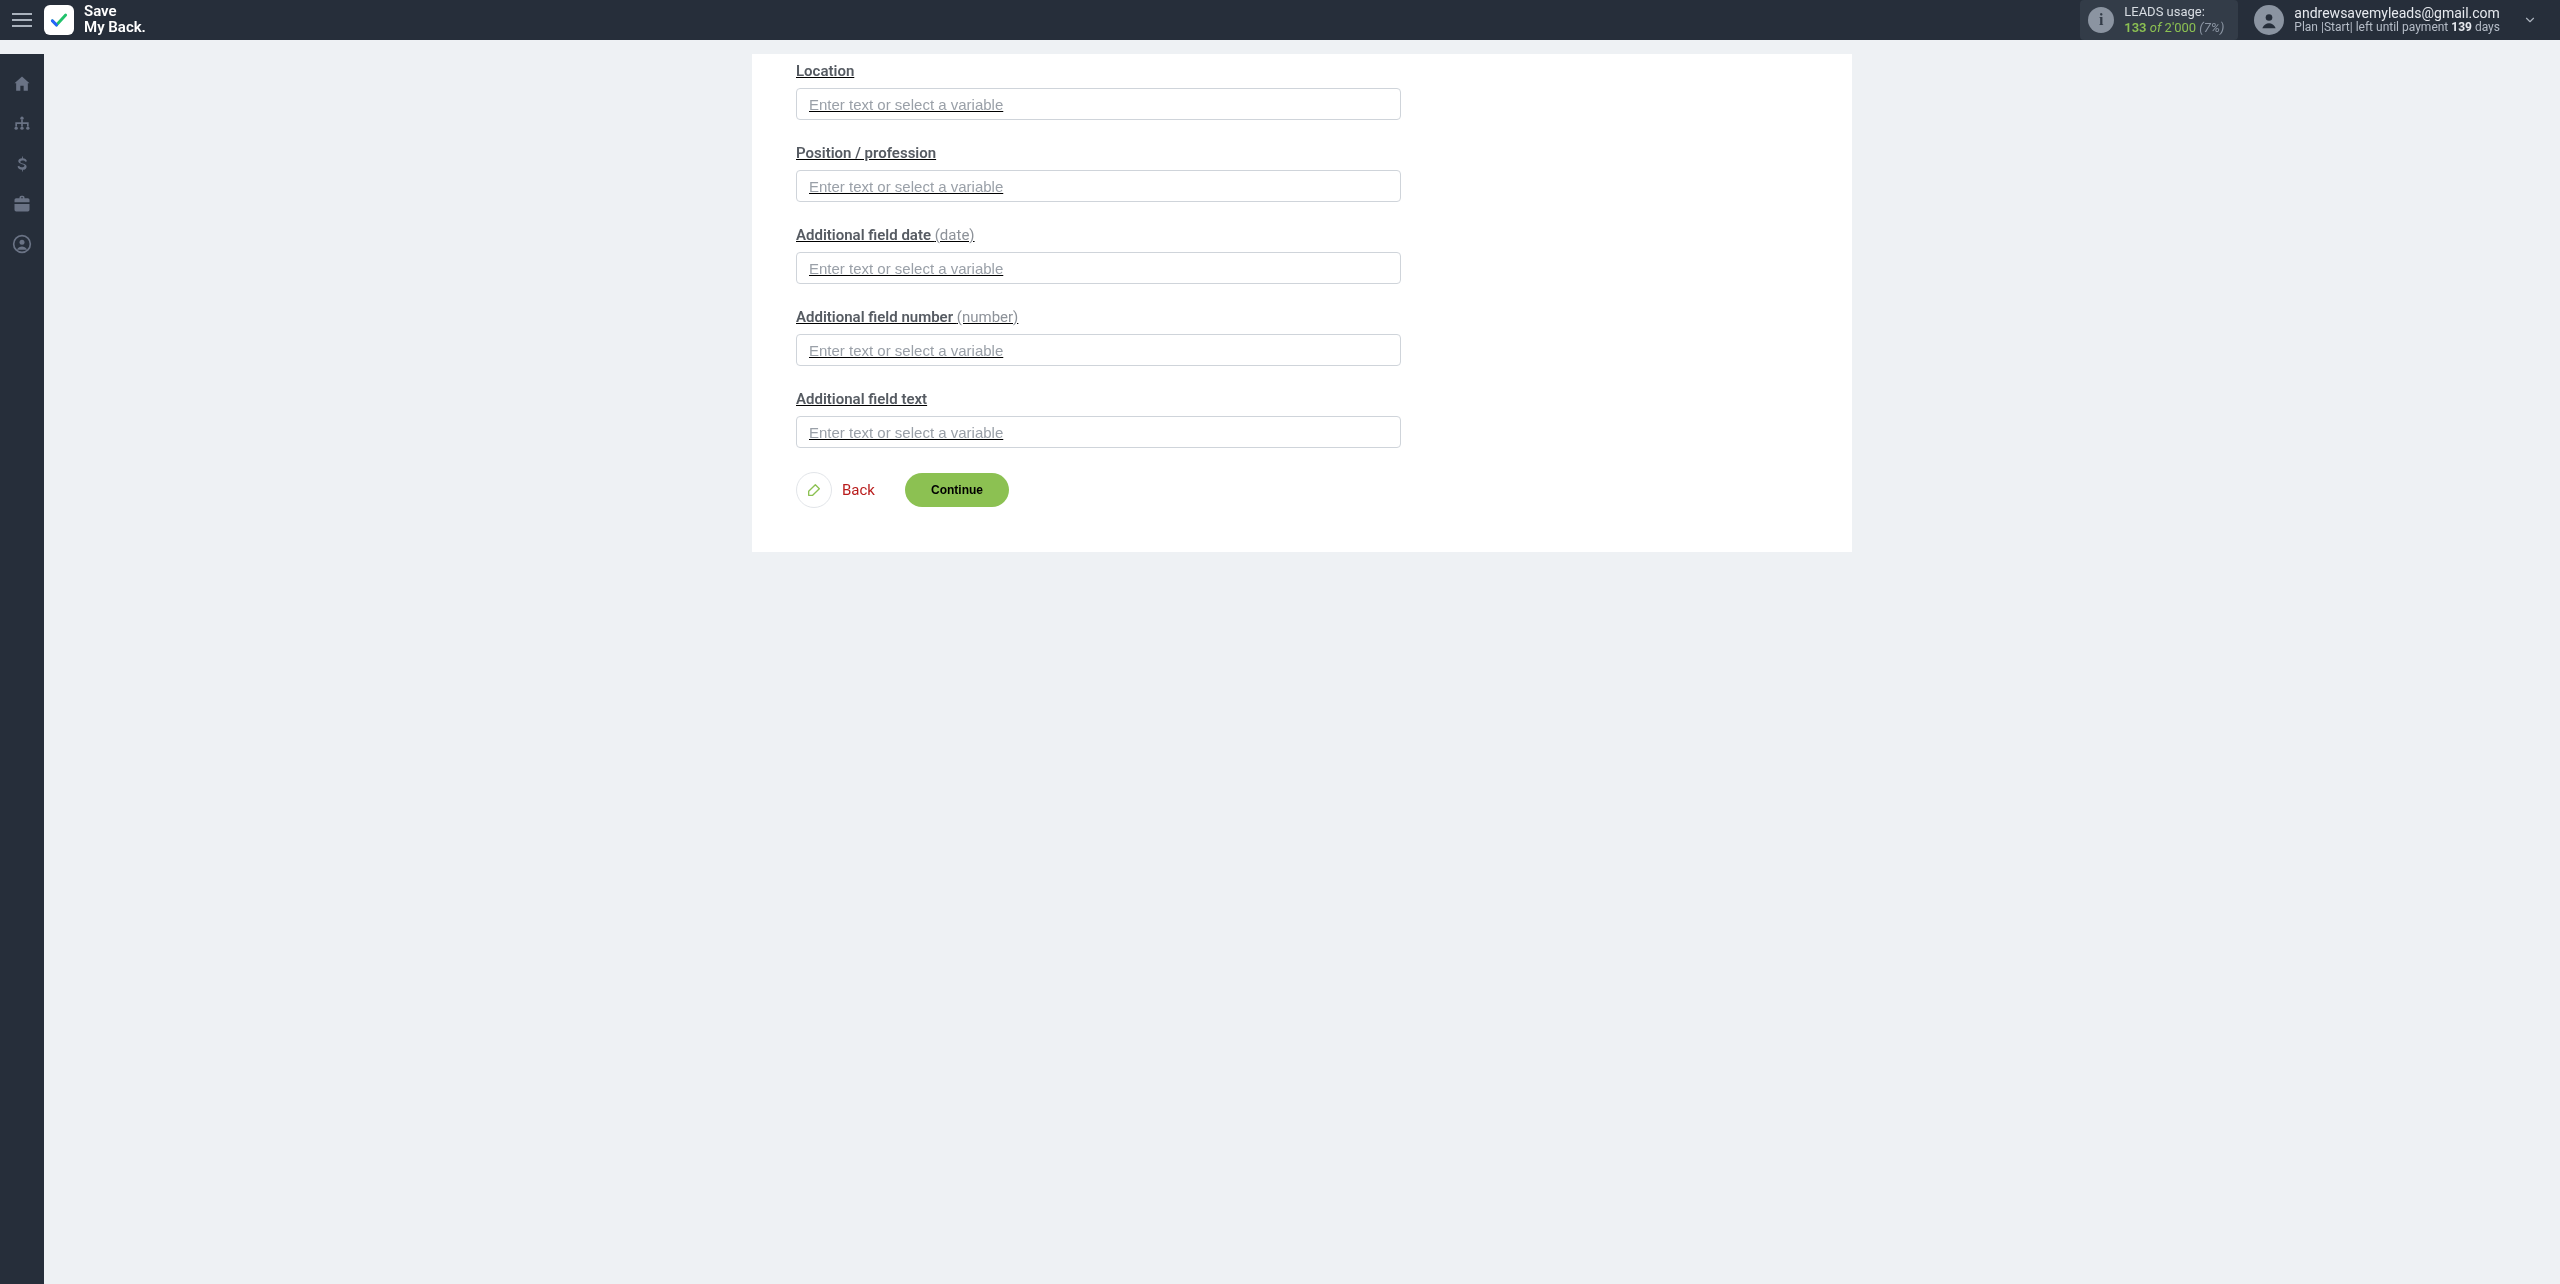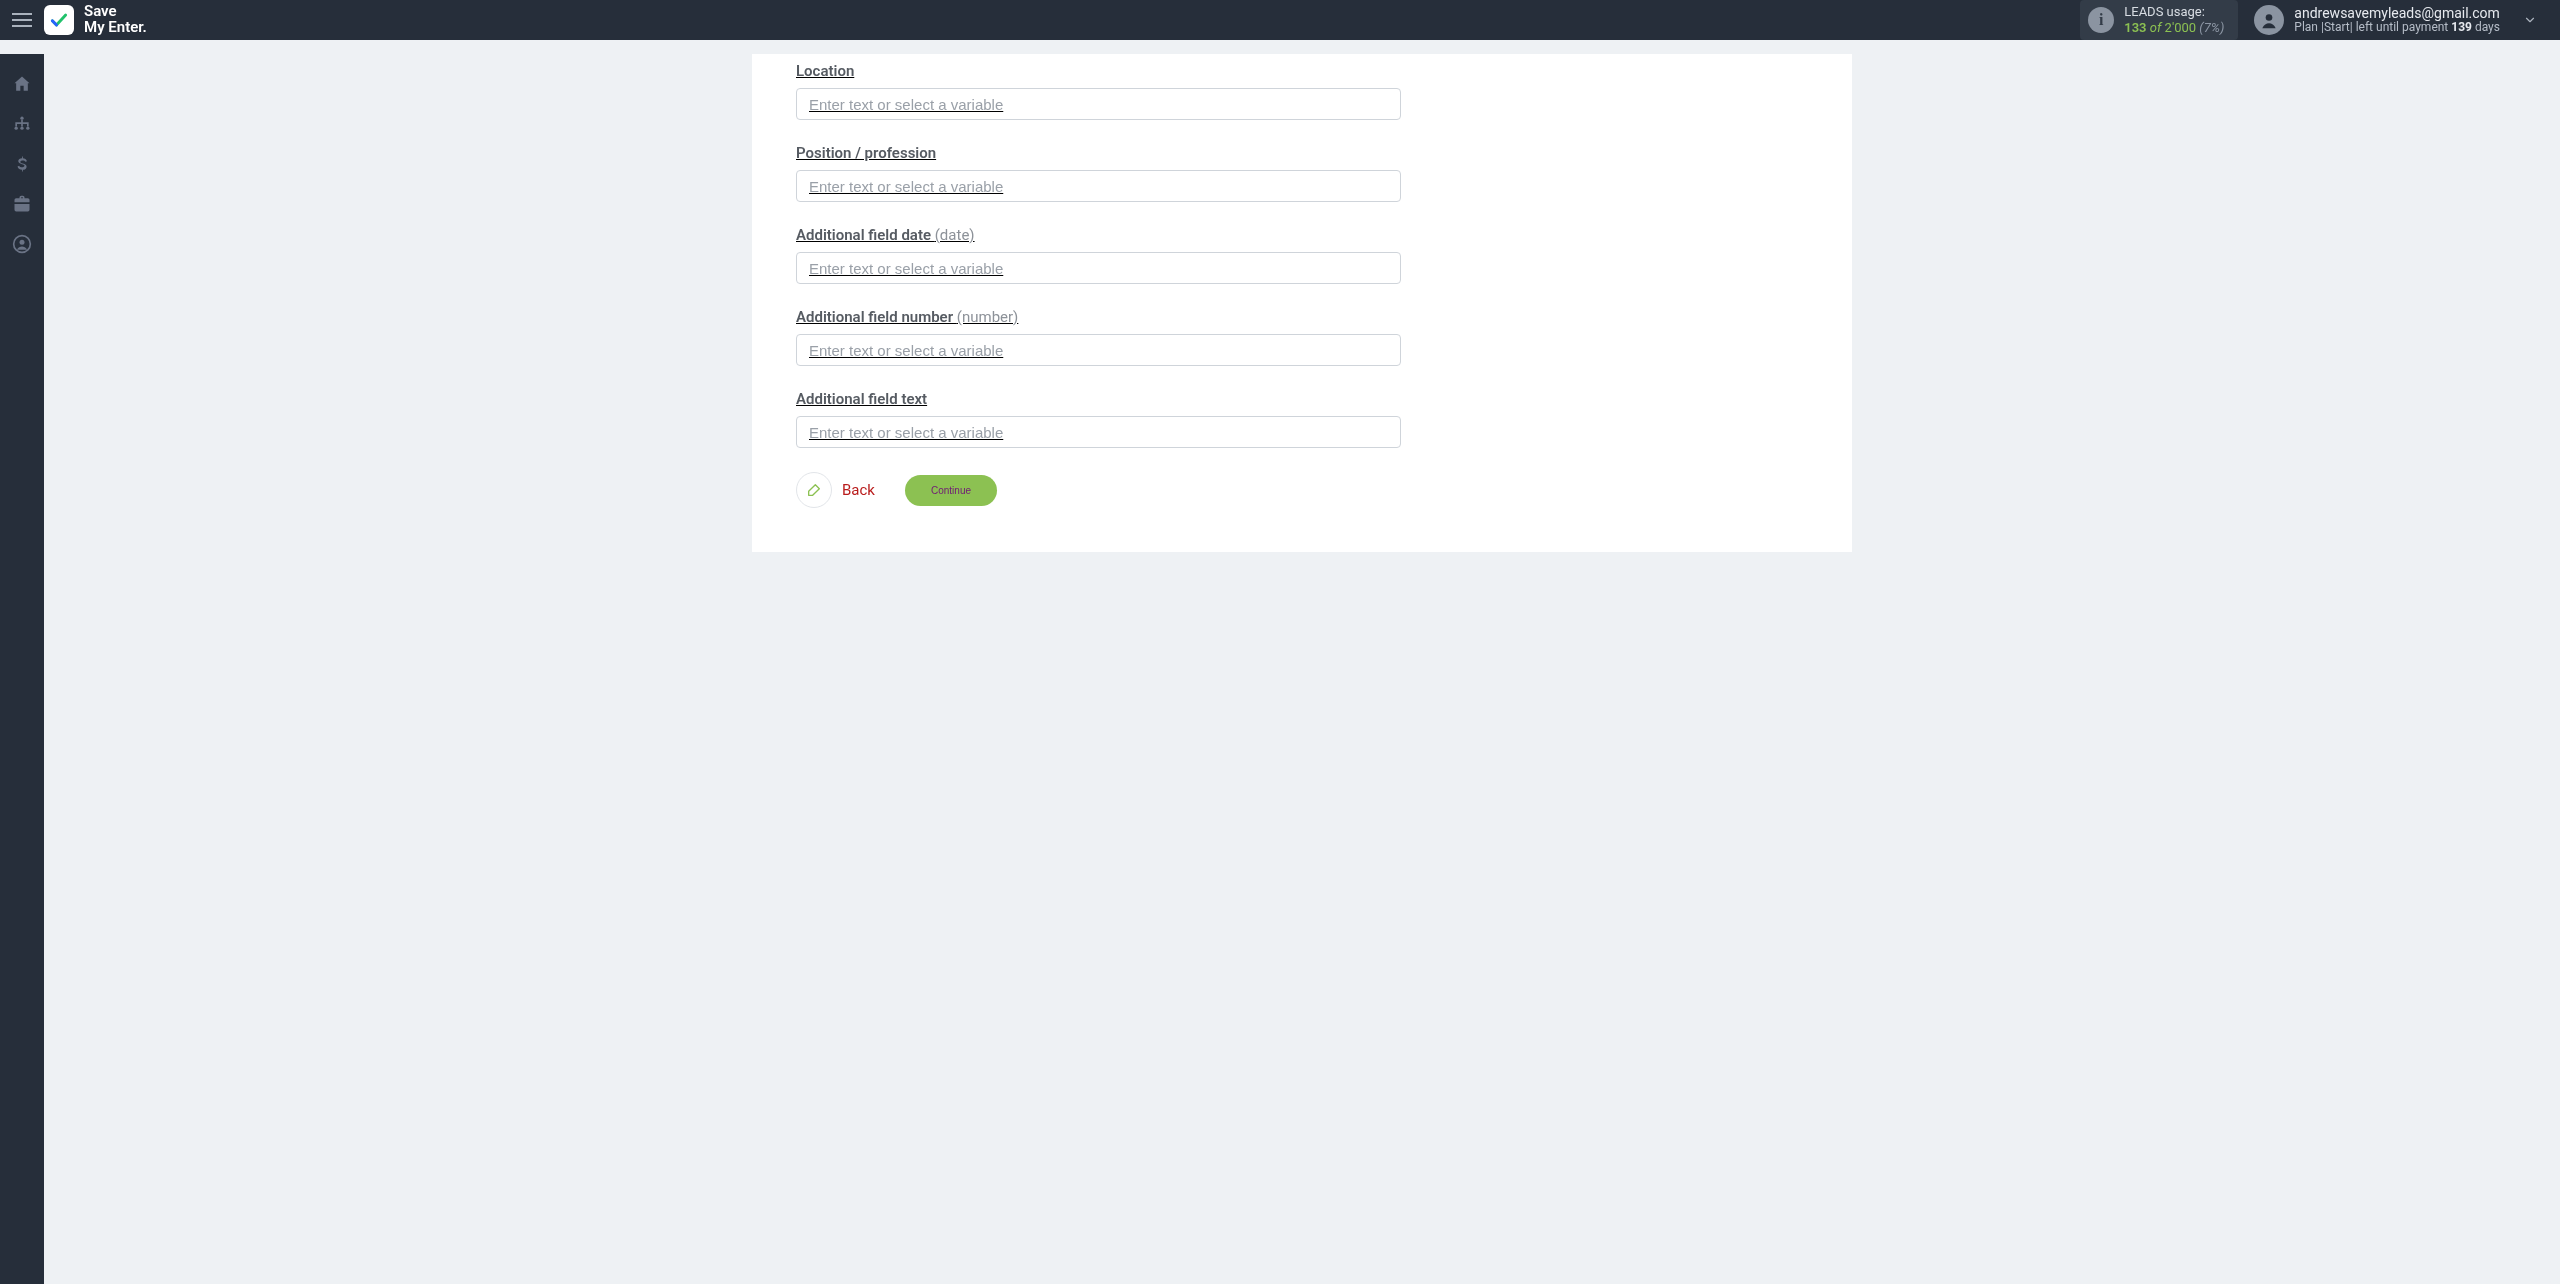--- a/index.html
+++ b/index.html
@@ -119,24 +119,24 @@
   .checkbox-row input[type=checkbox] { width:14px; height:14px; }
 
   .actions { display:flex; align-items:center; gap:30px; margin-top:24px; }
   .back-btn { display:flex; align-items:center; gap:10px; cursor:pointer; color:#b91c1c; font-size:15px; }
   .back-circle {
     width:36px; height:36px; border-radius:50%; background:#fff;
     border:1px solid #e2e5e9;
     display:flex; align-items:center; justify-content:center;
   }
   .continue-btn {
-    background:#8cc152; color:#701a75;
+    background:#8cc152; color:#000000;
     border:none; border-radius:20px;
     padding: 10px 26px;
-    font-size:10px; cursor:pointer;
+    font-size:12px; cursor:pointer;font-weight:bold;
   }
 </style>
 </head>
 <body>
 
 <div class="header">
   <div class="hamburger-wrap">
     <div class="hamburger">
         <span></span>
         <span></span>
@@ -146,21 +146,21 @@
 
   <div class="logo-area">
     <div class="logo-badge">
       <svg width="20" height="20" viewBox="0 0 24 24" fill="none">
           <path d="M4 13 L9 18 L20 6" stroke="#21c26b" stroke-width="3.4" stroke-linecap="round" stroke-linejoin="round"></path>
           <path d="M4 13 L9 18" stroke="#2862ff" stroke-width="3.4" stroke-linecap="round" stroke-linejoin="round"></path>
         </svg>
     </div>
     <div class="logo-text">
       <div>Save</div>
-      <div>My Enter.</div>
+      <div>My Back.</div>
     </div>
   </div>
 
   <div class="header-spacer"></div>
 
   <div class="usage-badge">
     <div class="usage-i">i</div>
     <div class="usage-lines">
       <div>LEADS usage:</div>
       <div class="usage-line2">

